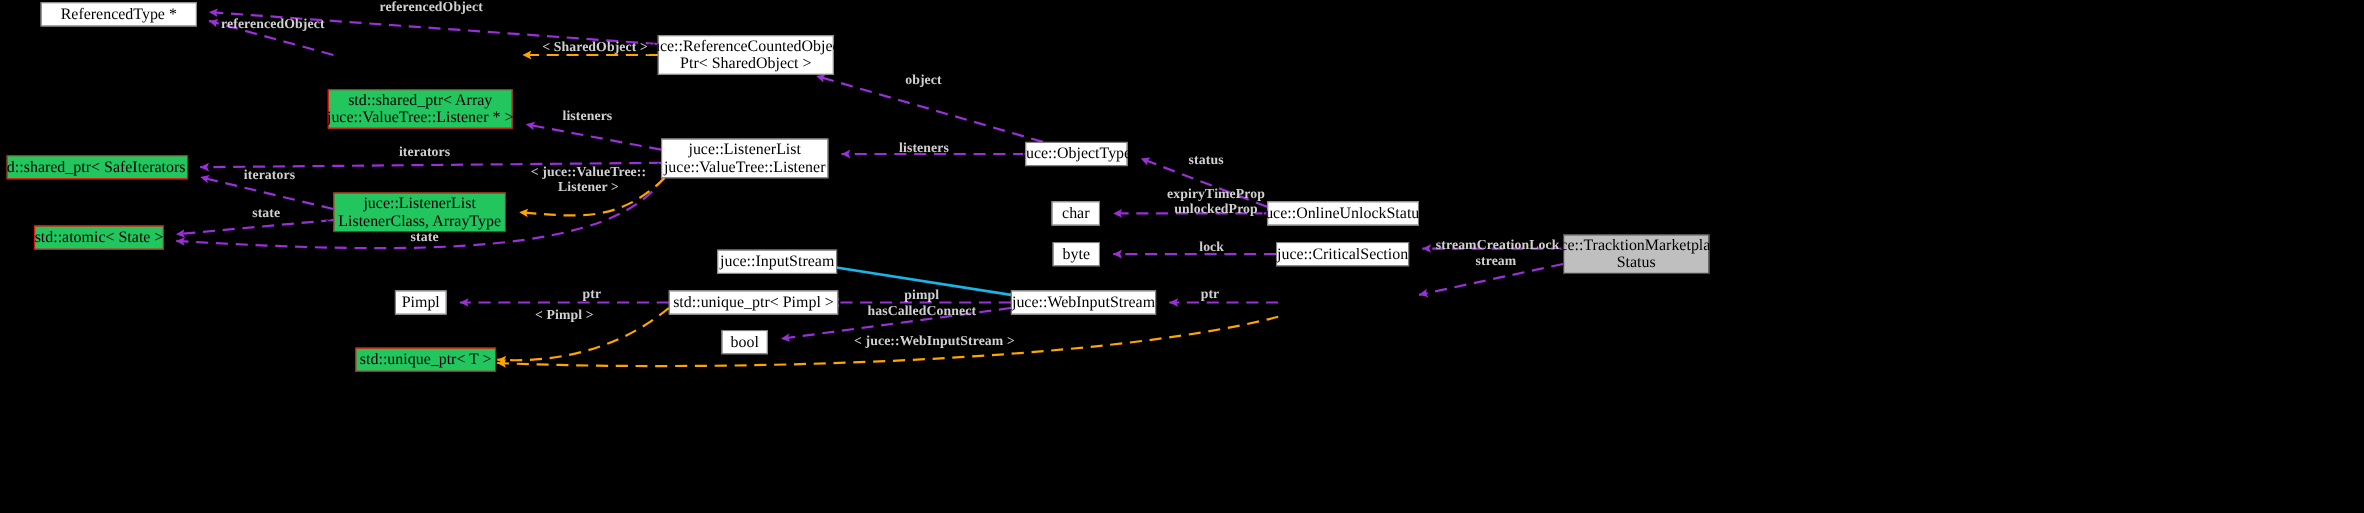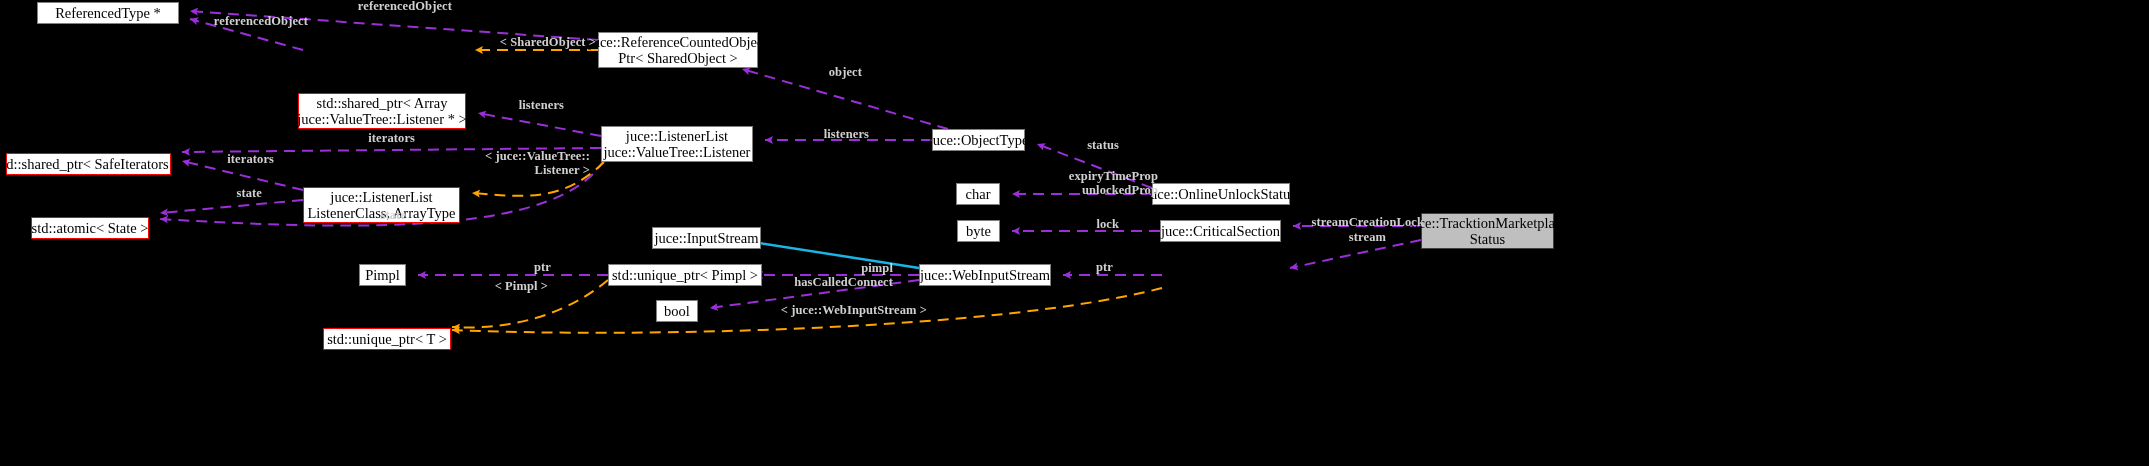--- a/index.html
+++ b/index.html
@@ -33,36 +33,35 @@
     font-size: 14.5px;
     line-height: 1.12;
     color: #000000;
     background: #ffffff;
     border: 1px solid #808080;
     padding: 2px 6px;
     white-space: pre;
     letter-spacing: 0px;
   }
   .node.tpl {
-    background: #ffffff;
+    background: #22c55e;
     border: 1.5px solid #ff0000;
-    margin-top: 12px;
   }
   .node.current {
     background: #bfbfbf;
     border: 1px solid #404040;
   }
   .edge-label {
     position: absolute;
     color: #d0d0d0;
     font-size: 12.5px;
     font-weight: bold;
     line-height: 1.1;
     white-space: pre;
-    text-align: right;
+    text-align: center;
     letter-spacing: 0.1px;
   }
 </style>
 </head>
 <body>
 
 <div id="diagram">
 
   <svg class="edges" viewBox="0 0 2149 466">
     <defs>

